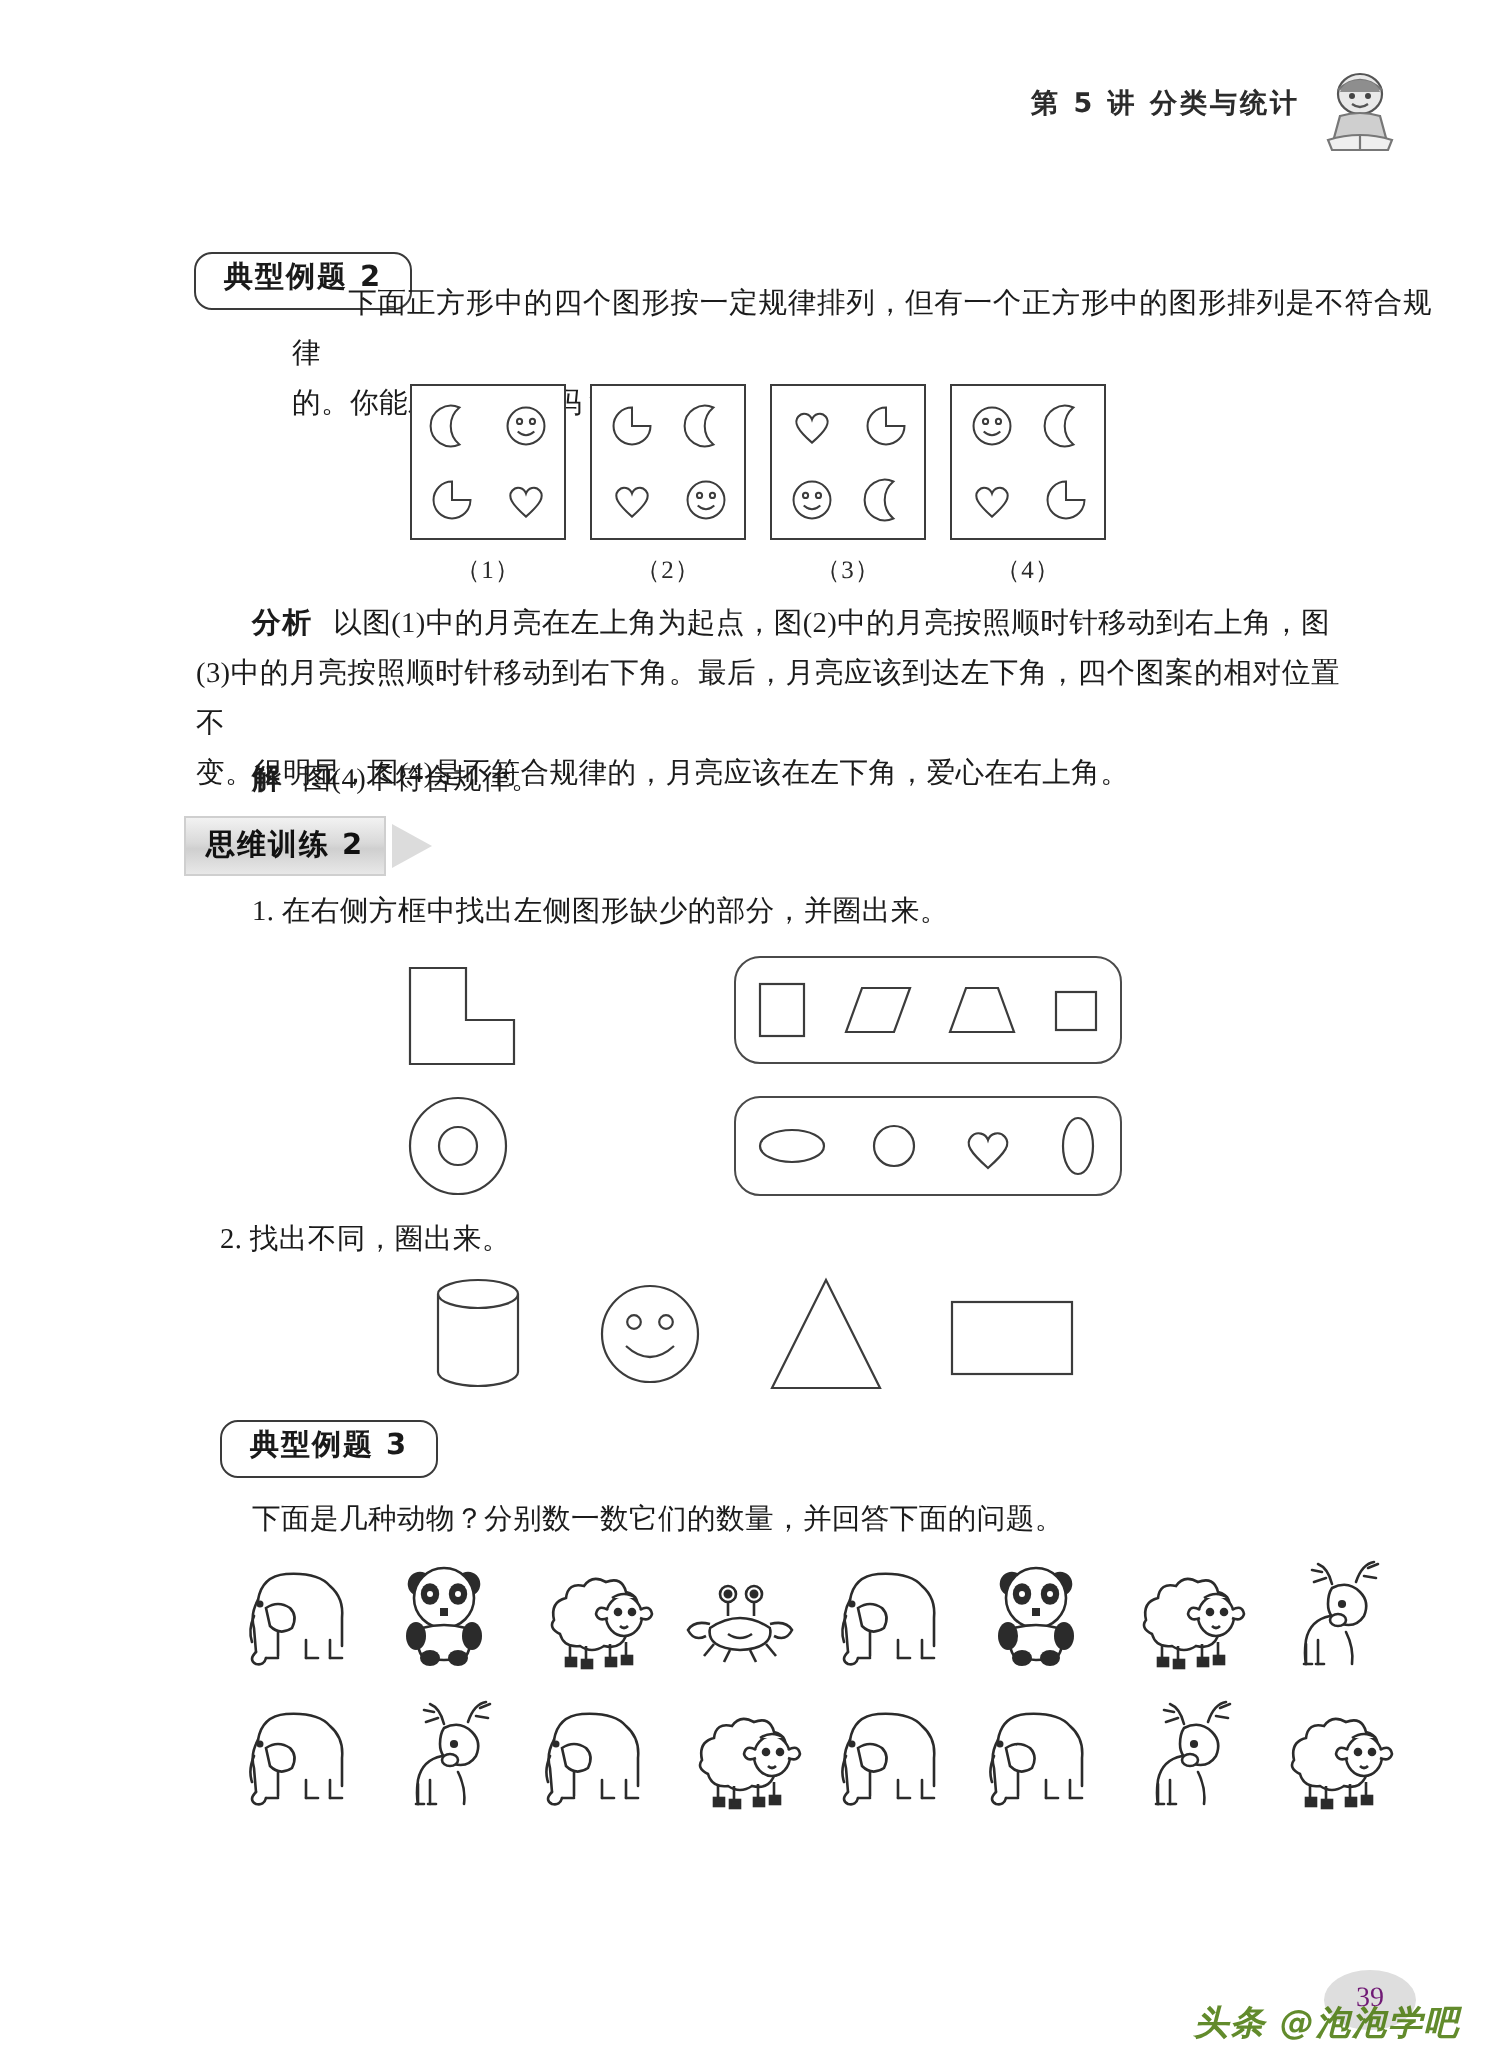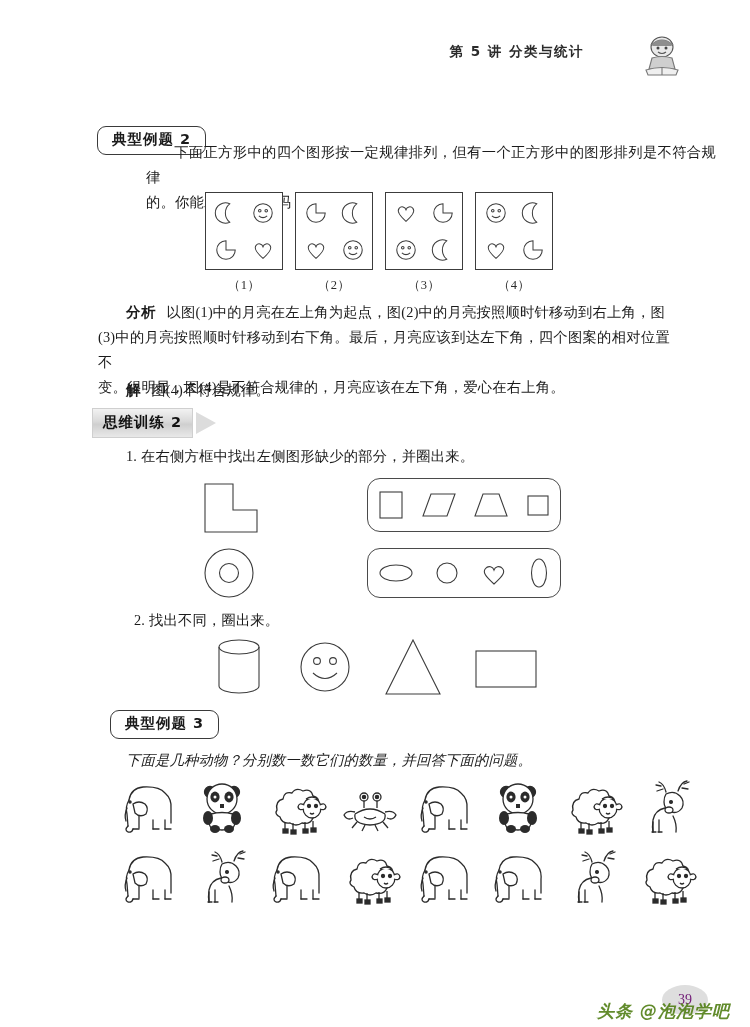--- a/index.html
+++ b/index.html
@@ -10,21 +10,21 @@
     color:#1a1a1a;
     position:relative;
     overflow:hidden;
   }
   .page { position:relative; width:750px; height:1027px; }
 
   
   .page-header {
     position:absolute; left:0; top:30px; width:750px;
     display:flex; justify-content:flex-end; align-items:center;
-    padding-right:68px; box-sizing:border-box;gap:48px;
+    padding-right:50px; box-sizing:border-box;
   }
   .header-title {
     font-size:13.5px; letter-spacing:1.5px; color:#2b2b2b;
     font-family:"DejaVu Sans","Liberation Sans",sans-serif;
     font-weight:bold;
   }
   .header-mascot { width:40px; height:44px; margin-left:10px; position:relative; top:4px; }
 
   
   .example-badge {
@@ -355,21 +355,21 @@
           <path d="M15 26 C6 18 3.5 14 6.5 10.5 C9.5 7 14 9 15 12 C16 9 20.5 7 23.5 10.5 C26.5 14 24 18 15 26 Z" fill="none" stroke="#3c3c3c" stroke-width="1.1"></path>
         </svg>
     </span>
     <span>
       <svg width="24" height="34" viewBox="0 0 24 34">
           <ellipse cx="12" cy="17" rx="7.5" ry="14" fill="none" stroke="#3c3c3c" stroke-width="1.1"></ellipse>
         </svg>
     </span>
   </div>
 
-  <div class="para" style="left:106px; top:608px; width:460px;">
+  <div class="para" style="left:82px; top:608px; width:460px;">
     <span class="ind"></span><span>2. 找出不同，圈出来。</span>
   </div>
 
   <div class="fig" style="left:210px; top:634px; width:330px; display:flex; align-items:flex-end; justify-content:space-between;">
     <span>
       <svg width="58" height="66" viewBox="0 0 58 66">
         <g fill="none" stroke="#3c3c3c" stroke-width="1.1">
           <ellipse cx="29" cy="13" rx="20" ry="7"></ellipse>
           <path d="M9 13 V52"></path>
             <path d="M49 13 V52"></path>
@@ -394,21 +394,21 @@
     </span>
     <span>
       <svg width="68" height="66" viewBox="0 0 68 66">
         <rect x="4" y="17" width="60" height="36" fill="none" stroke="#3c3c3c" stroke-width="1.1"></rect>
       </svg>
     </span>
   </div>
 
   <div class="example-badge" style="left:110px; top:710px;">典型例题 3</div>
 
-  <div class="para" style="left:98px; top:748px; width:560px;font-style:italic;">
+  <div class="para" style="left:98px; top:748px; width:560px;">
     <span class="ind"></span><span>下面是几种动物？分别数一数它们的数量，并回答下面的问题。</span>
   </div>
 
   <div class="animal-row" style="left:115px; top:778px;">
     <span class="animal">
       <svg viewBox="0 0 66 58" width="66" height="58">
           <g fill="none" stroke="#2b2b2b" stroke-width="1.3" stroke-linecap="round">
         <path d="M14 22 q2 -12 14 -13 q16 -1 22 6 q7 6 6 16 v14"></path>
         <path d="M14 22 q-4 7 -2 14 l1 12"></path>
         <path d="M13 48 q-4 4 0 6 q4 1 5 -3"></path>

